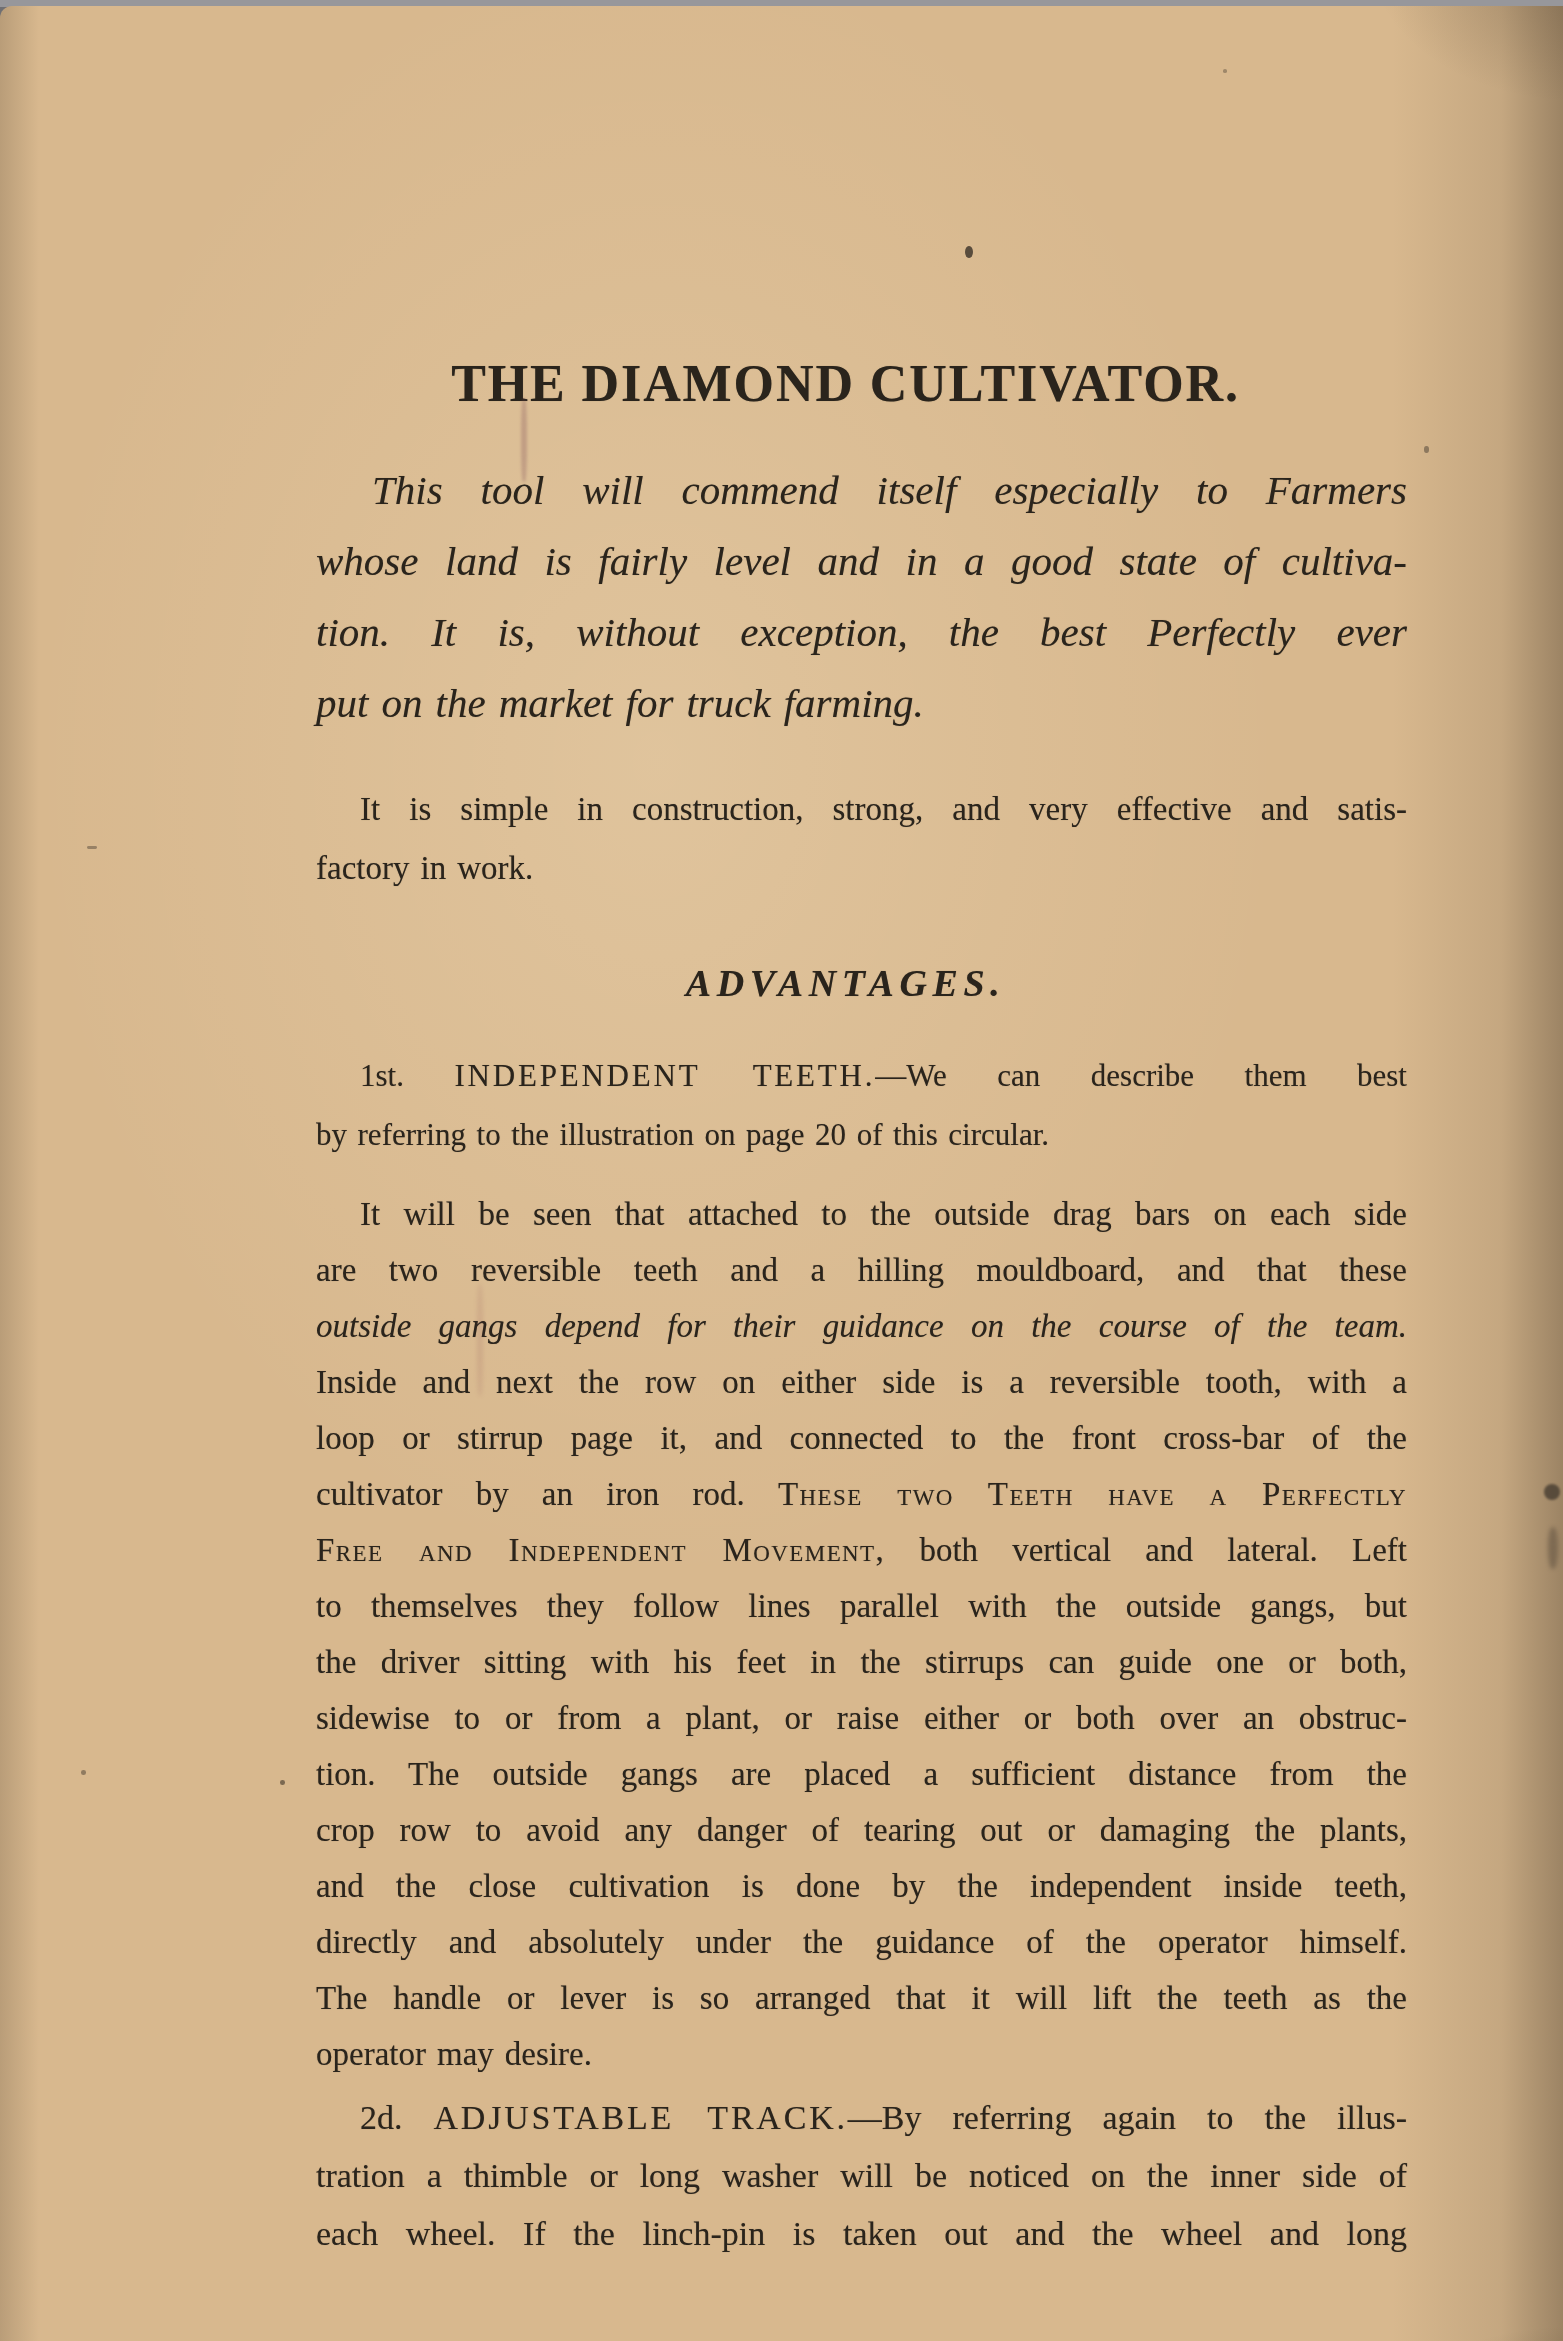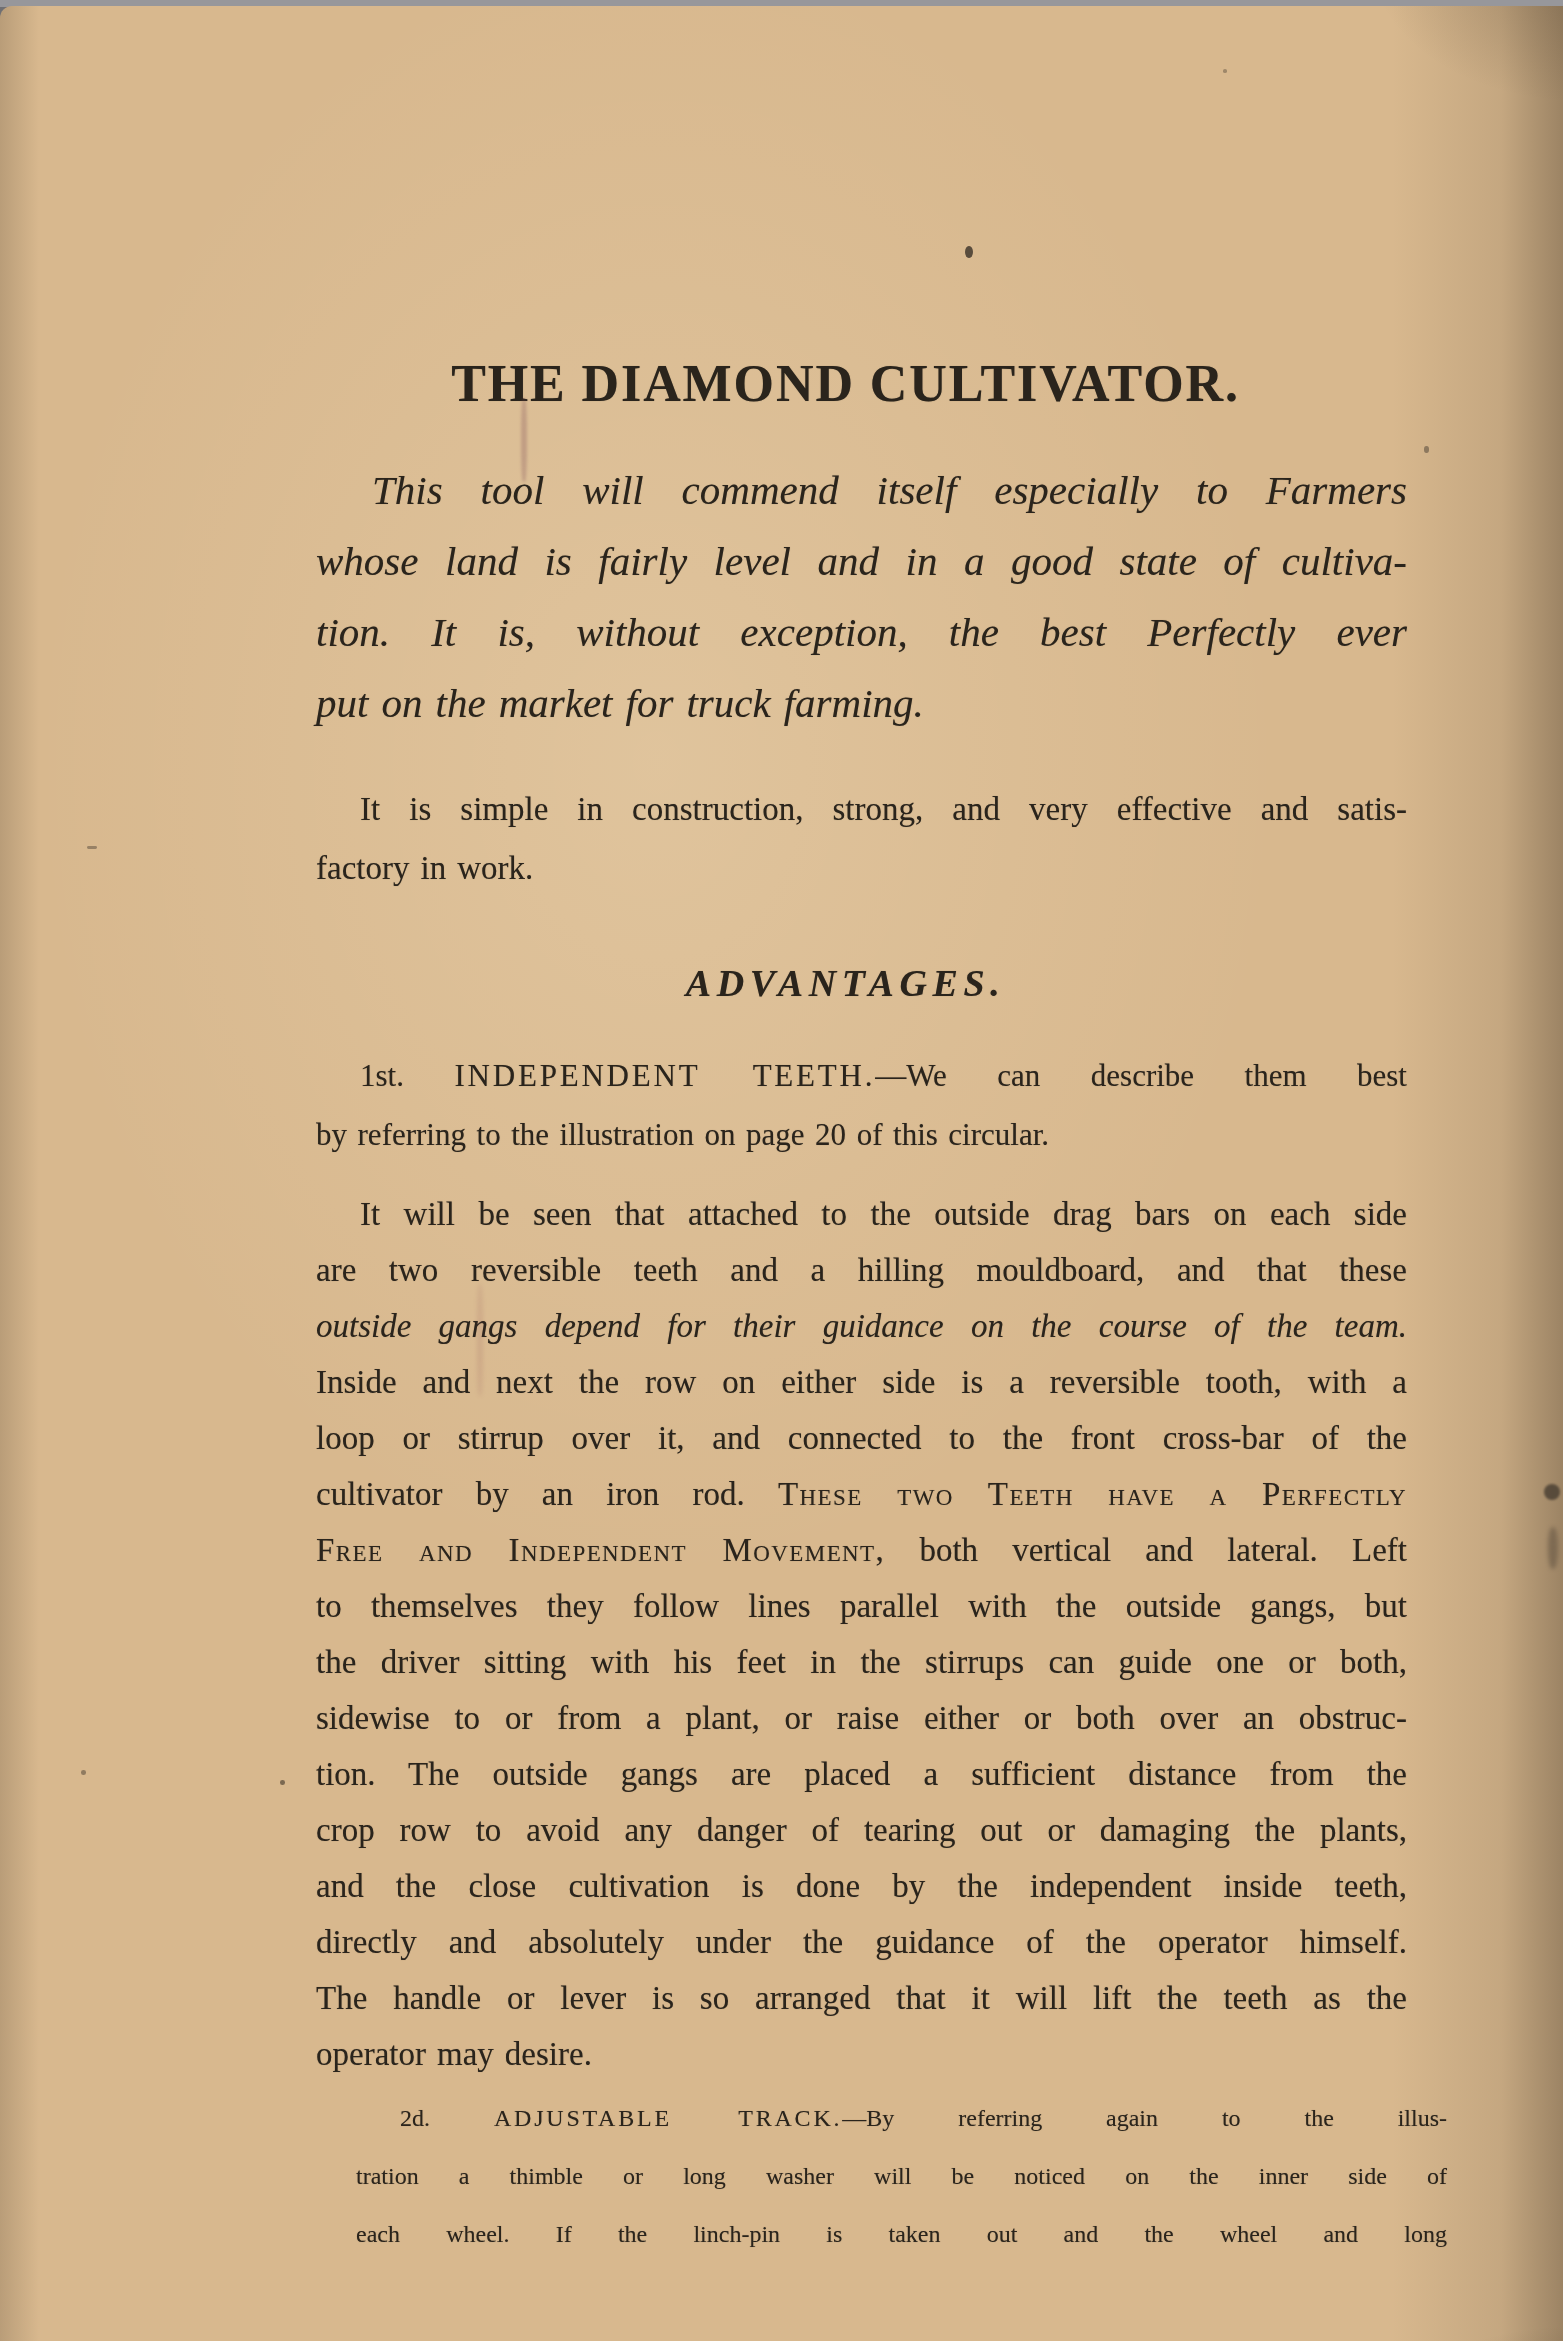--- a/index.html
+++ b/index.html
@@ -36,21 +36,21 @@
   }
   .para{position:absolute;left:316px;width:1091px;}
   #para-intro{top:449px;font-size:41px;font-style:italic;}
   #para-intro .line{line-height:71px;height:71px;}
   #para-simple{top:774px;font-size:33px;}
   #para-simple .line{line-height:59px;height:59px;}
   #para-teeth{top:1040px;font-size:31px;}
   #para-teeth .line{line-height:59px;height:59px;}
   #para-main{top:1180px;font-size:33px;}
   #para-main .line{line-height:56px;height:56px;}
-  #para-track{top:2083px;font-size:24px;margin-left:40px;}
+  #para-track{top:2083px;font-size:34px;}
   #para-track .line{line-height:58px;height:58px;}
   .line{
     text-align:justify;text-align-last:justify;
     white-space:normal;word-spacing:2.8px;
   }
   .line.last-left{text-align-last:left;}
   .seg-r{}
   .seg-i{font-style:italic;}
   .seg-sc{font-variant:small-caps;letter-spacing:1.4px;}
   .seg-caps{letter-spacing:2.8px;}
@@ -81,21 +81,21 @@
   <div class="para" id="para-teeth">
       <div class="line ink" style="text-indent: 44px;"><span class="seg-r">1st. </span><span class="seg-caps">INDEPENDENT TEETH.</span><span class="seg-r">—We can describe them best</span></div>
       <div class="line ink last-left"><span class="seg-r">by referring to the illustration on page 20 of this circular.</span></div>
     </div>
 
   <div class="para" id="para-main">
       <div class="line ink" style="text-indent: 44px;"><span class="seg-r">It will be seen that attached to the outside drag bars on each side</span></div>
       <div class="line ink"><span class="seg-r">are two reversible teeth and a hilling mouldboard, and that these</span></div>
       <div class="line ink"><span class="seg-i">outside gangs depend for their guidance on the course of the team.</span></div>
       <div class="line ink"><span class="seg-r">Inside and next the row on either side is a reversible tooth, with a</span></div>
-      <div class="line ink"><span class="seg-r">loop or stirrup over it, and connected to the front cross-bar of the</span></div>
+      <div class="line ink"><span class="seg-r">loop or stirrup page it, and connected to the front cross-bar of the</span></div>
       <div class="line ink"><span class="seg-r">cultivator by an iron rod.  </span><span class="seg-sc">These two Teeth have a Perfectly</span></div>
       <div class="line ink"><span class="seg-sc">Free and Independent Movement,</span><span class="seg-r"> both vertical and lateral.  Left</span></div>
       <div class="line ink"><span class="seg-r">to themselves they follow lines parallel with the outside gangs, but</span></div>
       <div class="line ink"><span class="seg-r">the driver sitting with his feet in the stirrups can guide one or both,</span></div>
       <div class="line ink"><span class="seg-r">sidewise to or from a plant, or raise either or both over an obstruc-</span></div>
       <div class="line ink"><span class="seg-r">tion.  The outside gangs are placed a sufficient distance from the</span></div>
       <div class="line ink"><span class="seg-r">crop row to avoid any danger of tearing out or damaging the plants,</span></div>
       <div class="line ink"><span class="seg-r">and the close cultivation is done by the independent inside teeth,</span></div>
       <div class="line ink"><span class="seg-r">directly and absolutely under the guidance of the operator himself.</span></div>
       <div class="line ink"><span class="seg-r">The handle or lever is so arranged that it will lift the teeth as the</span></div>

